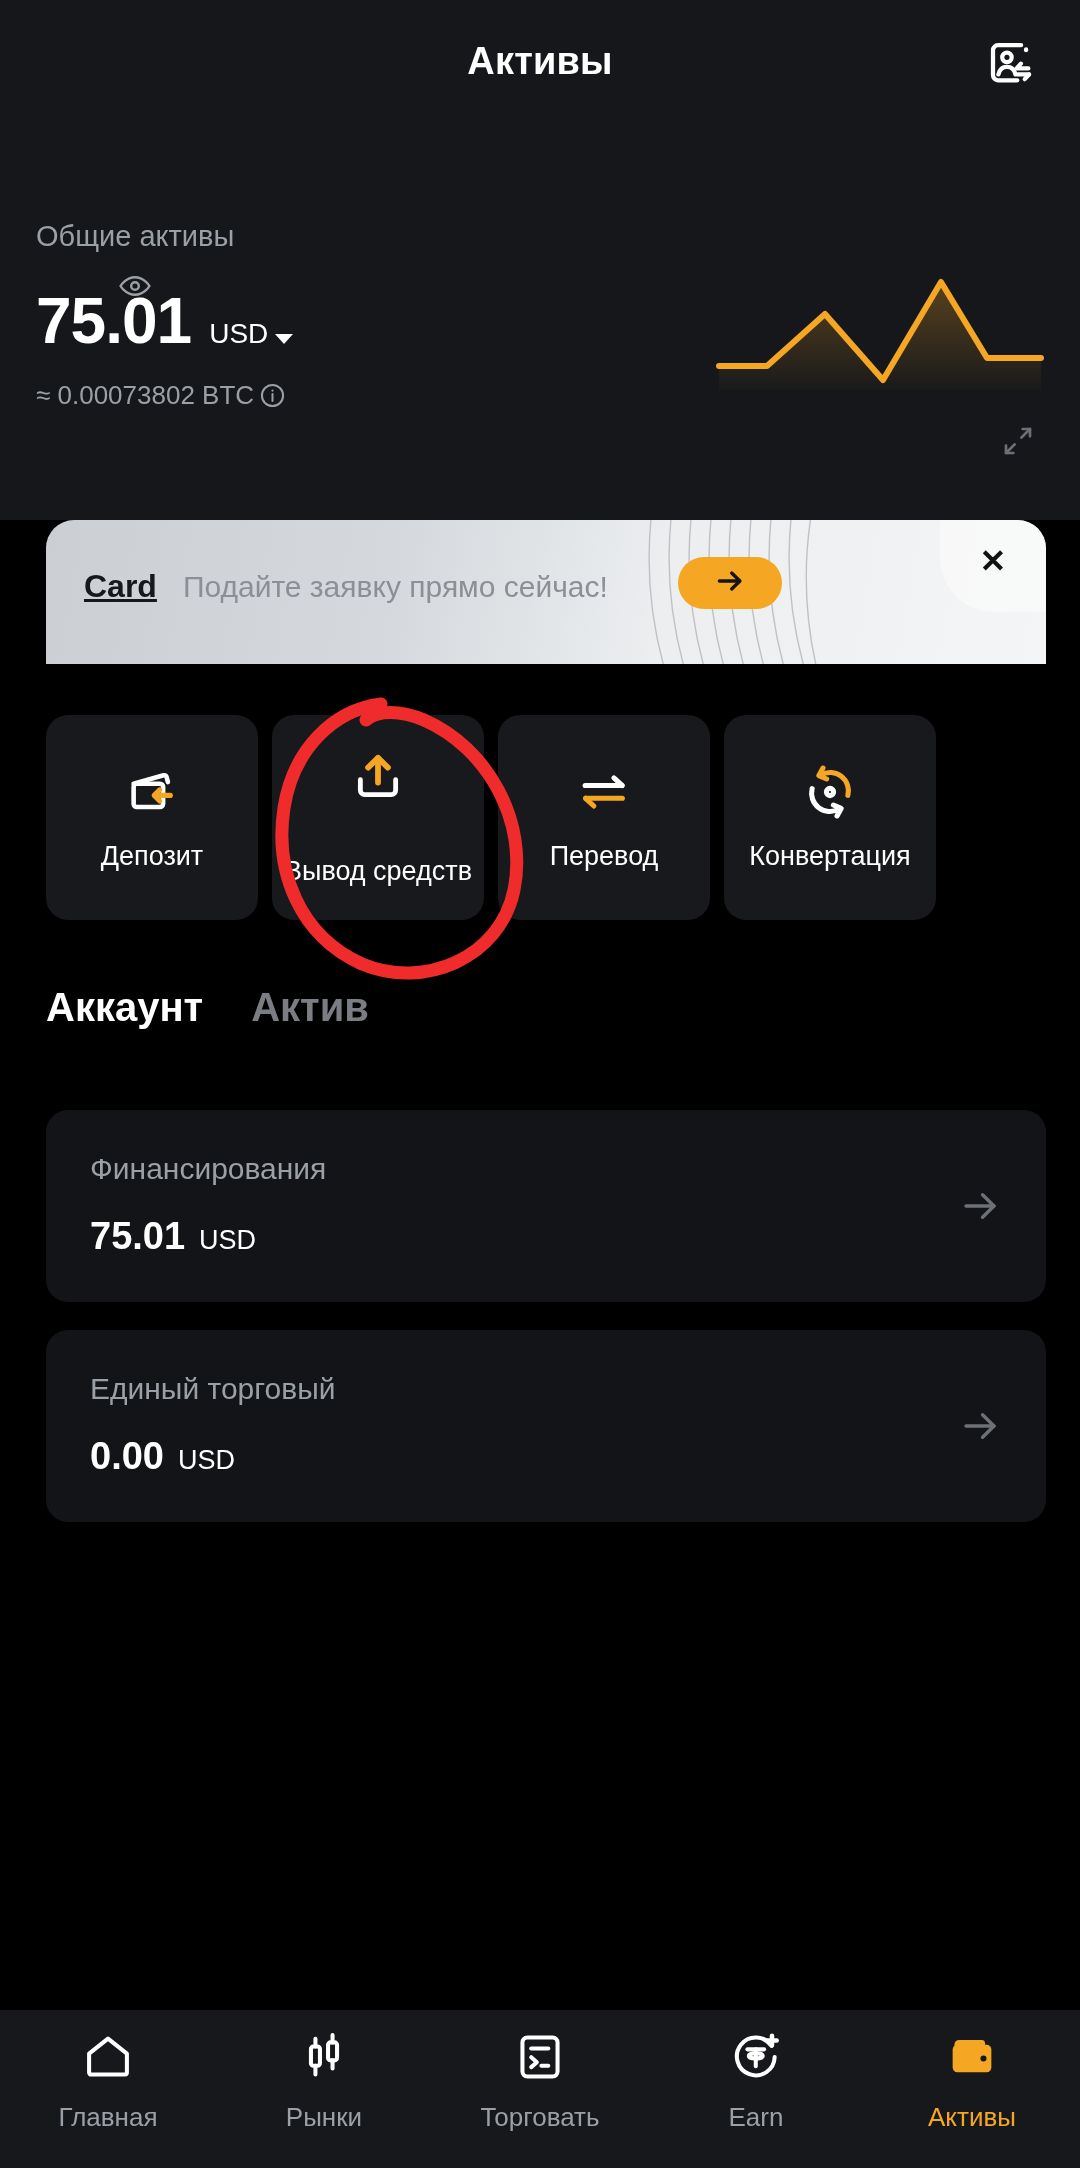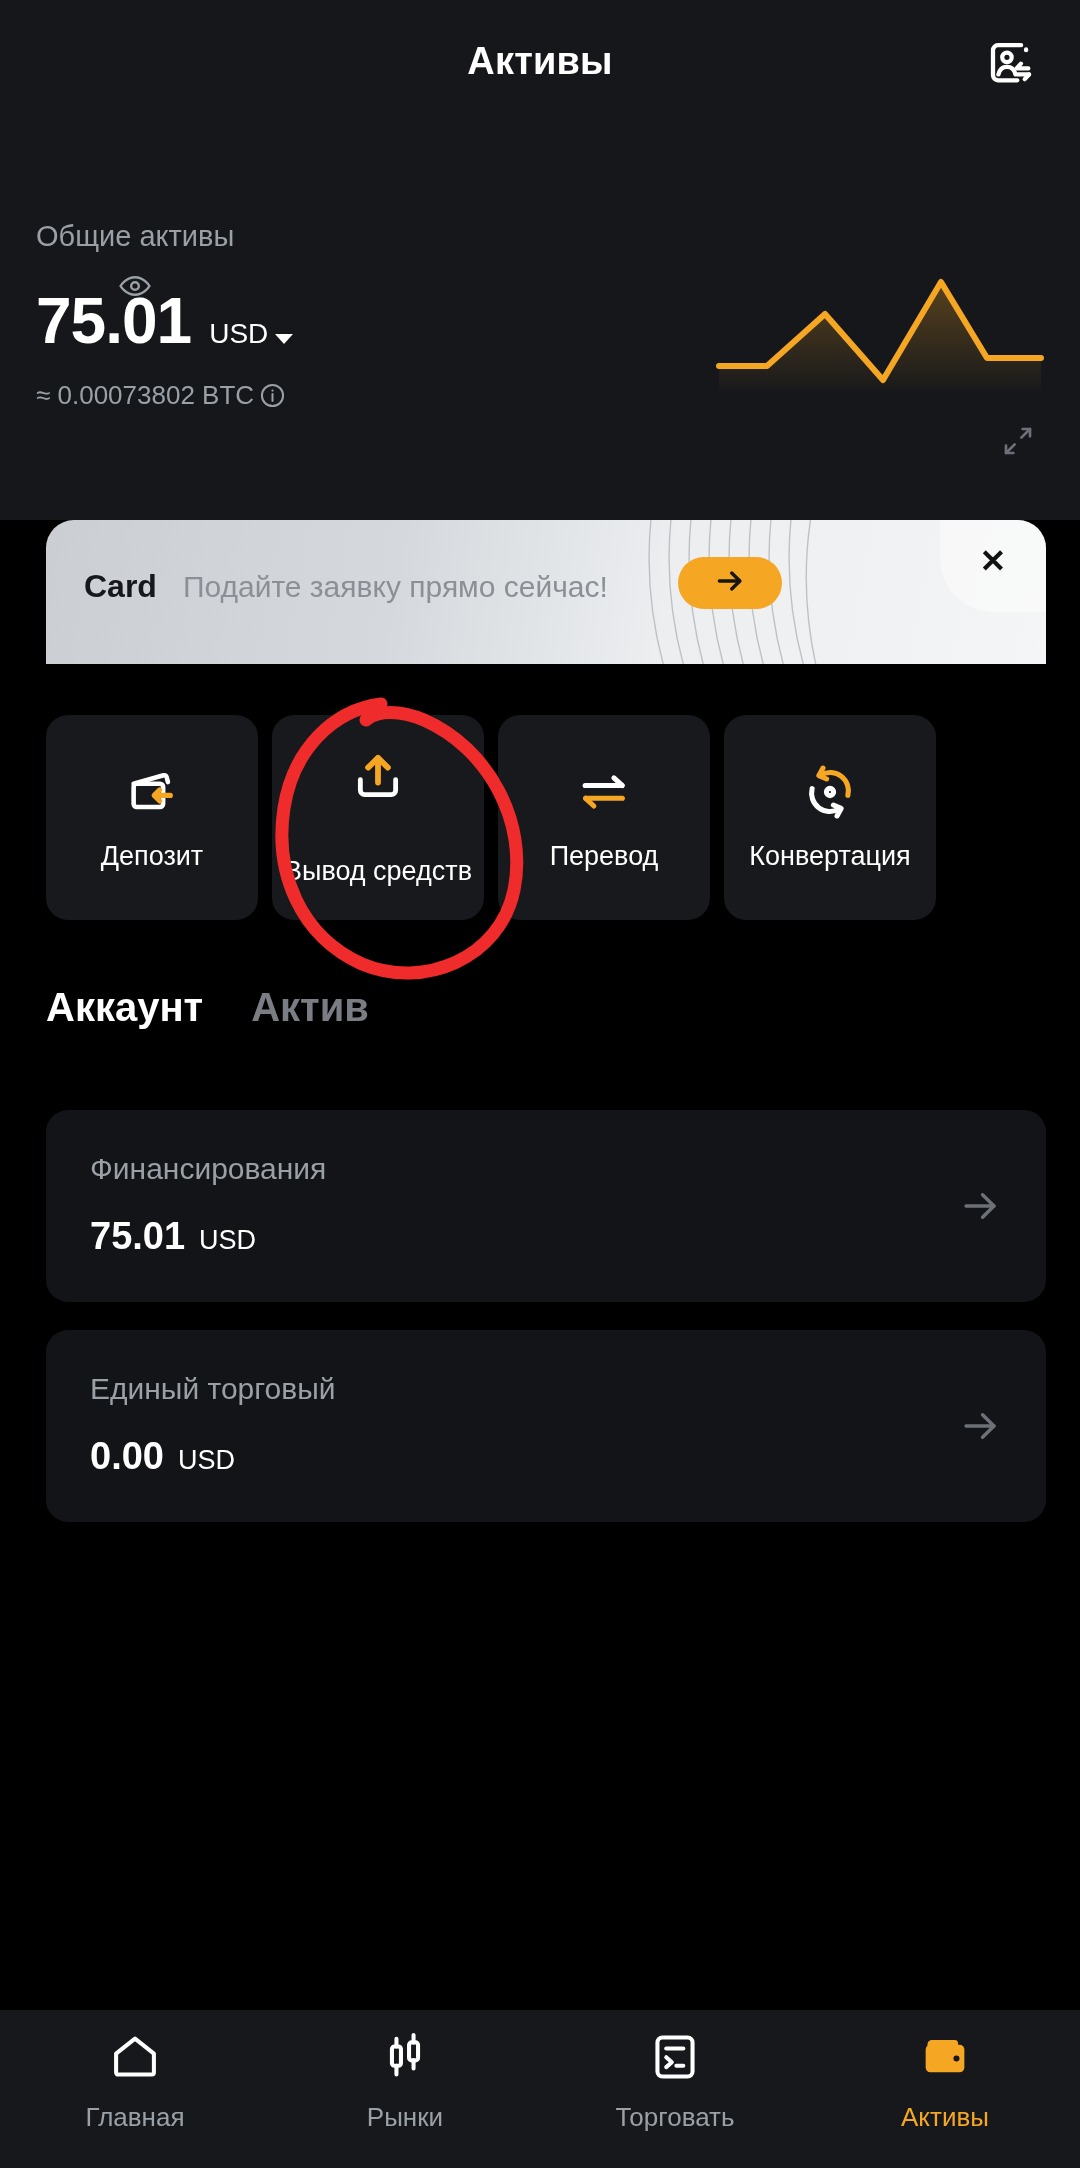--- a/index.html
+++ b/index.html
@@ -65,21 +65,21 @@
   .banner{
     position:absolute; left:46px; top:520px; width:1000px; height:144px;
     border-radius:28px 28px 0 0;
     background:linear-gradient(100deg,#cbcfd4 0%, #d5d9dd 35%, #eceef0 62%, #f4f5f6 100%);
     overflow:hidden;
   }
   .banner-lines{ position:absolute; left:0; top:0; width:1000px; height:144px; }
   .banner-row{
     position:absolute; left:38px; top:48px; display:flex; align-items:center; gap:26px;
   }
-  .banner-brand{ font-size:32px; font-weight:bold; color:#16181b; }
+  .banner-brand{ font-size:32px; font-weight:bold; color:#16181b;text-decoration:underline; }
   .banner-text{ font-size:30px; color:#8c9096; white-space:nowrap; }
   .banner-cta{
     position:absolute; left:632px; top:37px; width:104px; height:52px;
     background:#f5a623; border-radius:26px;
     display:flex; align-items:center; justify-content:center;
   }
   .banner-close{
     position:absolute; right:0; top:0; width:106px; height:92px;
     border-radius:0 28px 0 54px;
     background:rgba(255,255,255,.45);
@@ -356,20 +356,32 @@
       <svg viewBox="0 0 24 24" width="54" height="54" fill="none" stroke="#fff" stroke-width="1.8" stroke-linecap="round" stroke-linejoin="round">
         <rect x="4.2" y="3.3" width="15.6" height="17.4" rx="2.2"></rect>
         <path d="M8.1 8.2h7.6"></path>
         <path d="M8.1 12.1l2.5 2.2-2.5 2.2"></path>
         <path d="M12.6 15.9h3.1"></path>
       </svg>
     </span>
     <span class="nav-label">Торговать</span>
   </div>
 
+  <div class="nav-item">
+    <span class="nav-ico">
+      <svg viewBox="0 0 24 24" width="54" height="54" fill="none" stroke="#fff" stroke-width="1.8" stroke-linecap="round" stroke-linejoin="round">
+        <path d="M18.9 7.1A8.4 8.4 0 1 0 20.3 12"></path>
+        <path d="M8.2 8.6h7.4"></path>
+        <path d="M11.9 8.6v7.5"></path>
+        <ellipse cx="11.9" cy="11.5" rx="3.1" ry="1.15"></ellipse>
+        <path d="M19.1 2.6v4.2M17 4.7h4.2" stroke-width="2"></path>
+      </svg>
+    </span>
+    <span class="nav-label">Earn</span>
+  </div>
 
   <div class="nav-item active">
     <span class="nav-ico">
       <svg viewBox="0 0 24 24" width="54" height="54">
         <path d="M4.2 6.4a2 2 0 0 1 2-2h10.1a1.5 1.5 0 0 1 1.5 1.5v1.2H4.2z" fill="#f5a623"></path>
         <rect x="3.4" y="6.6" width="17.2" height="12.2" rx="2.1" fill="#f5a623"></rect>
         <circle cx="17.1" cy="12.7" r="1.35" fill="#16181c"></circle>
       </svg>
     </span>
     <span class="nav-label">Активы</span>

